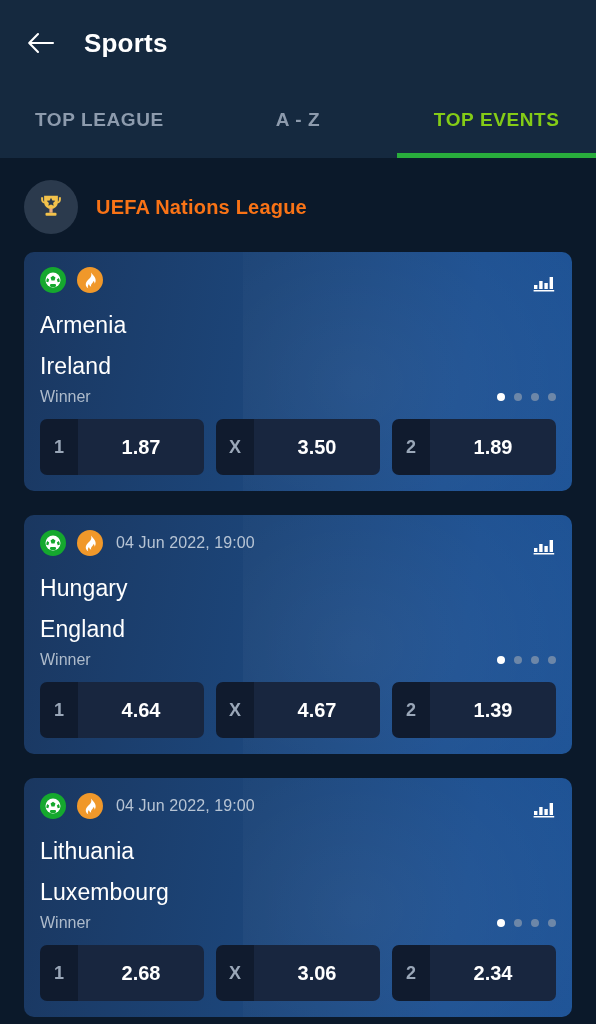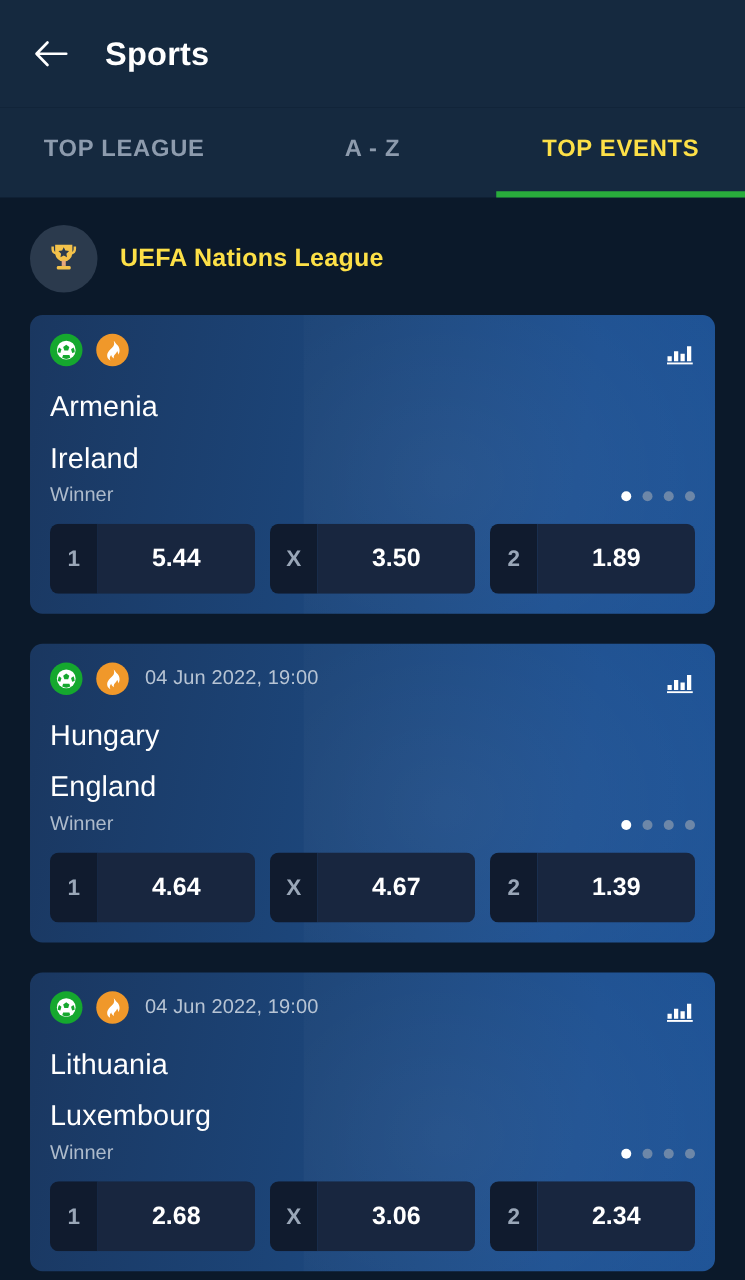--- a/index.html
+++ b/index.html
@@ -60,21 +60,21 @@
     padding-bottom: 4px;
   }
   .tab-label {
     font-size: 19px;
     font-weight: bold;
     letter-spacing: 0.6px;
     color: #8d9bad;
     text-transform: uppercase;
     white-space: nowrap;
   }
-  .tab.active .tab-label { color: #fde047; }
+  .tab.active .tab-label { color: #84cc16; }
   .tab.active::after {
     content: "";
     position: absolute;
     left: 0; right: 0; bottom: 0;
     height: 5px;
     background: #29ad3c;
   }
 
   
   .league-header {
@@ -86,21 +86,21 @@
     width: 54px;
     height: 54px;
     border-radius: 50%;
     background: #2b3a4d;
     display: flex;
     align-items: center;
     justify-content: center;
     flex: 0 0 auto;
   }
   .league-name {
-    color: #fde047;
+    color: #f97316;
     font-size: 20px;
     font-weight: bold;
     margin-left: 18px;
     letter-spacing: 0.2px;
   }
 
   
   .cards {
     padding: 0 24px;
   }
@@ -301,21 +301,21 @@
       <span class="dots">
         <span class="dot active"></span>
         <span class="dot"></span>
         <span class="dot"></span>
         <span class="dot"></span>
       </span>
     </div>
     <div class="odds-row">
       <div class="odd-btn">
         <span class="odd-key">1</span>
-        <span class="odd-val">5.44</span>
+        <span class="odd-val">1.87</span>
       </div>
       <div class="odd-btn">
         <span class="odd-key">X</span>
         <span class="odd-val">3.50</span>
       </div>
       <div class="odd-btn">
         <span class="odd-key">2</span>
         <span class="odd-val">1.89</span>
       </div>
     </div>

